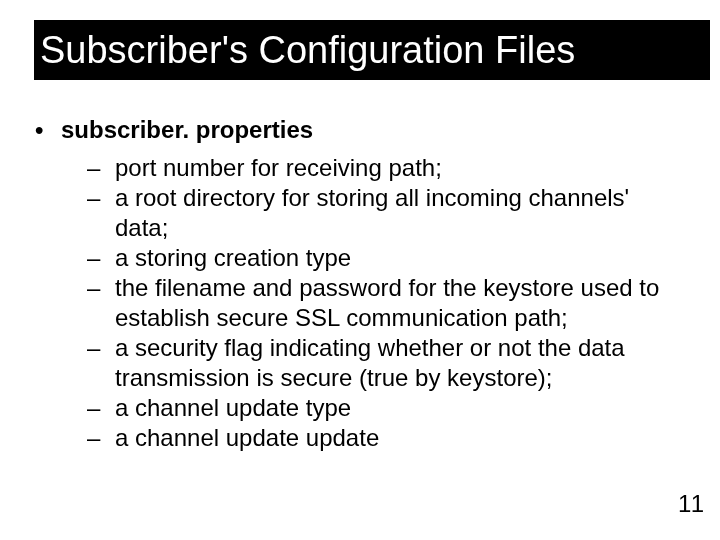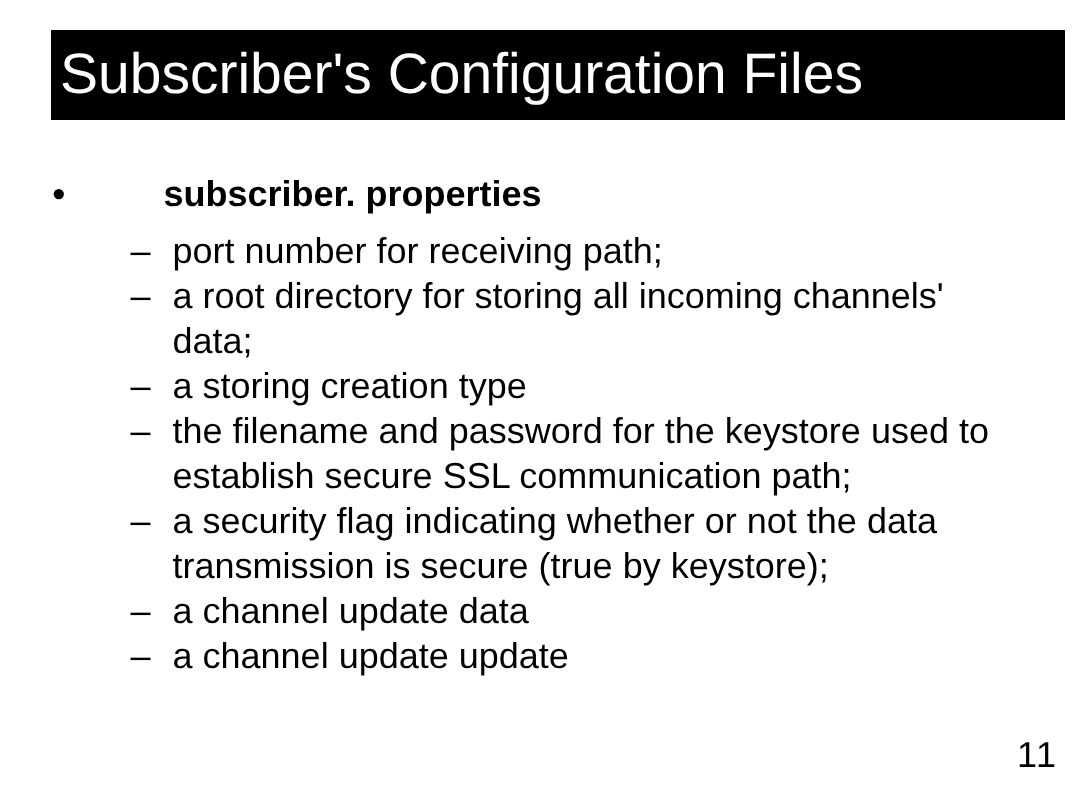--- a/index.html
+++ b/index.html
@@ -49,21 +49,20 @@
     gap: 10px;
     margin-bottom: 8px;
   }
   .lvl1 .bullet {
     min-width: 16px;
     font-size: 24px;
     font-weight: bold;
   }
   .lvl1 .text {
     font-weight: bold;
-    margin-left: 48px;
   }
   .sublist {
     margin-left: 52px;
   }
   .lvl2 {
     display: flex;
     gap: 10px;
   }
   .lvl2 .dash {
     min-width: 18px;
@@ -116,21 +115,21 @@
       <div class="lvl2">
         <div class="dash">–</div>
         <div class="text">the filename and password for the keystore used to establish secure SSL communication path;</div>
       </div>
       <div class="lvl2">
         <div class="dash">–</div>
         <div class="text">a security flag indicating  whether or not the data transmission is secure (true by keystore);</div>
       </div>
       <div class="lvl2">
         <div class="dash">–</div>
-        <div class="text">a channel update data</div>
+        <div class="text">a channel update type</div>
       </div>
       <div class="lvl2">
         <div class="dash">–</div>
         <div class="text">a channel update update</div>
       </div>
     </div>
 
   </div>
 
   <div class="page-number">11</div>

